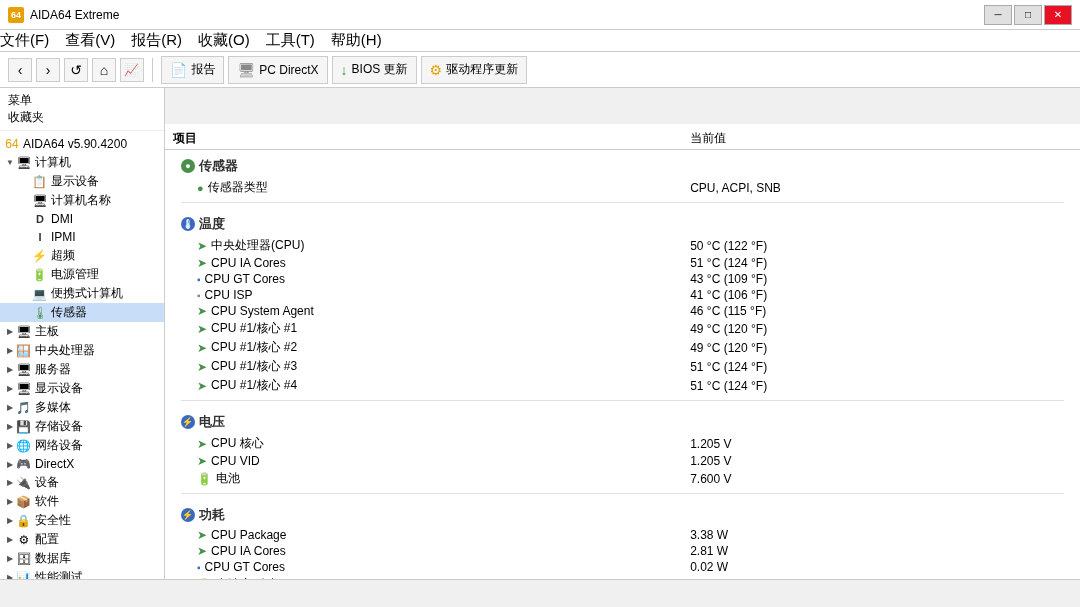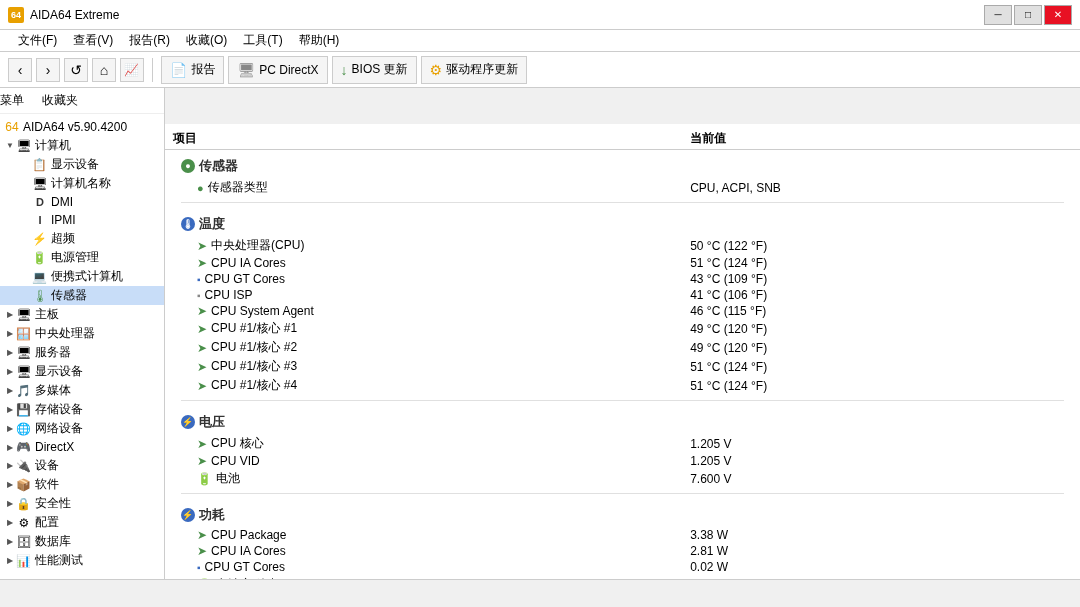--- a/index.html
+++ b/index.html
@@ -50,24 +50,24 @@
       font-size: 10px;
     }
     .title-btn.close { background: #e81123; color: #fff; }
 
     
     .menu-bar {
       background: #fff;
       height: 22px;
       display: flex;
       align-items: center;
-      padding: 0 18px;
+      padding: 0 0;
       border-bottom: 1px solid #ccc;
       gap: 16px;
-      font-size: 12px;
+      font-size: 15px;
     }
     .menu-item { cursor: pointer; }
 
     
     .toolbar {
       background: #fff;
       height: 36px;
       display: flex;
       align-items: center;
       padding: 0 8px;
@@ -102,24 +102,25 @@
     
     .sidebar {
       width: 165px;
       background: #fff;
       border-right: 1px solid #ccc;
       overflow-y: auto;
       font-size: 12px;
     }
     .sidebar-header {
       display: flex;
-      gap: 18px;
-      padding: 4px 0;
+      gap: 0;
+      padding: 4px 8px;
       font-size: 12px;
       border-bottom: 1px solid #eee;
+      flex-direction: column;
     }
     .sidebar-tree {
       padding: 4px 0;
     }
     .tree-item {
       display: flex;
       align-items: center;
       padding: 1px 0;
       cursor: pointer;
       white-space: nowrap;
@@ -410,21 +411,21 @@
     </div>
   </div>
 
   <div class="content-panel">
     <table class="content-table">
       <thead>
         <tr>
           <td class="col-name" style="font-weight:bold; padding: 2px 8px; border-bottom: 1px solid #ccc;">
             <span>项目</span>
           </td>
-          <td class="col-value" style="font-weight:bold; padding: 2px 8px; border-bottom: 1px solid #ccc;">
+          <td class="col-value" style="font-weight:normal; padding: 2px 8px; border-bottom: 1px solid #ccc;">
             <span>当前值</span>
           </td>
         </tr>
       </thead>
       <tbody>
 
         <tr>
           <td colspan="2">
             <div class="section-header">
               <span class="section-icon icon-sensor">●</span>

